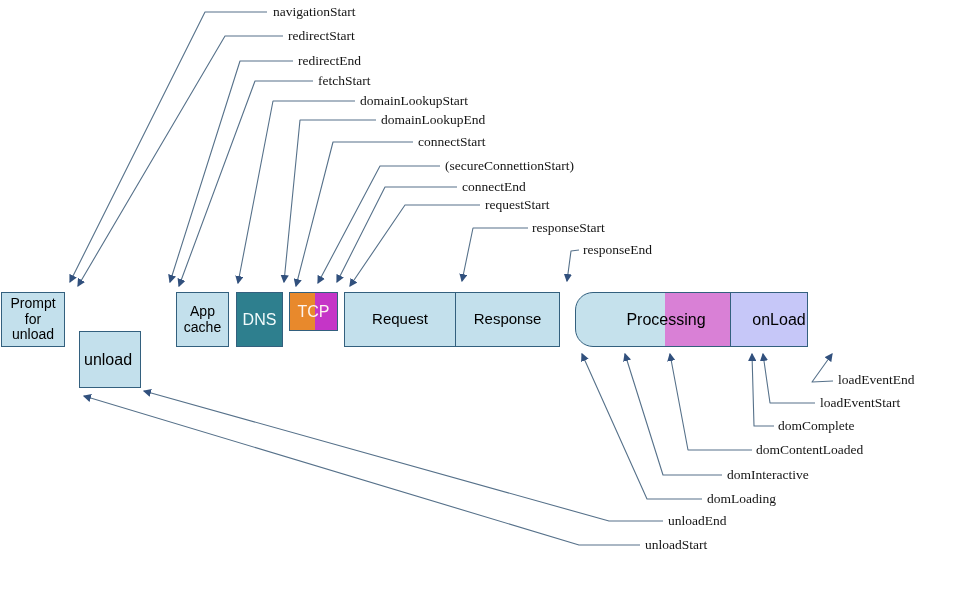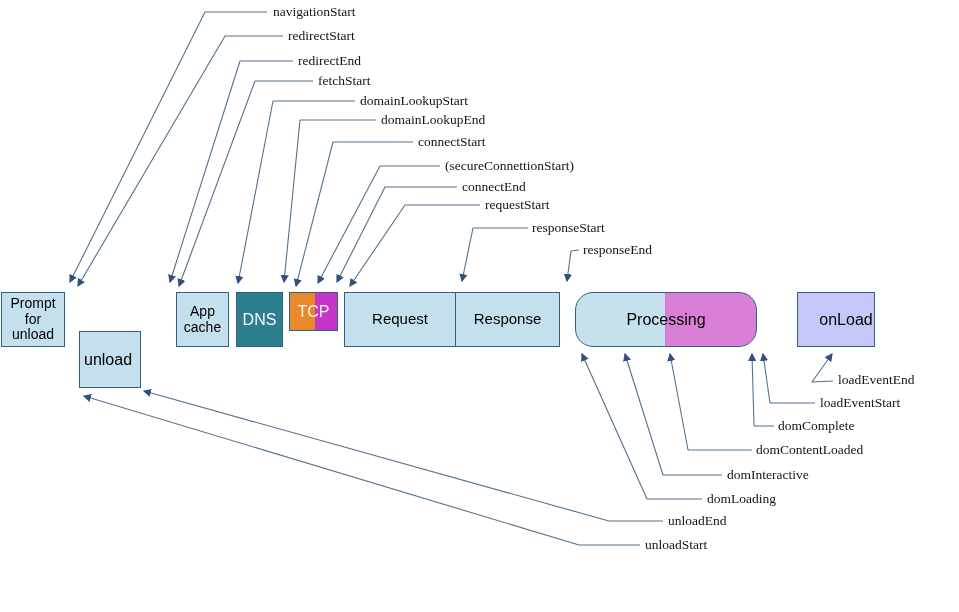--- a/index.html
+++ b/index.html
@@ -27,21 +27,21 @@
   .box-dns{left:236px;top:292px;width:47px;height:55px;background:#2e7f8e;color:#f2fbfc;font-size:16px;}
   .box-tcp{left:289px;top:292px;width:49px;height:39px;
     background:linear-gradient(to right,#e8892c 0px,#e8892c 25px,#c535c7 25px,#c535c7 100%);
     color:#fdf4ef;font-size:16px;}
   .box-reqres{left:344px;top:292px;width:216px;height:55px;padding:0;display:flex;align-items:stretch;}
   .box-reqres .cell{flex:0 0 110px;display:flex;align-items:center;justify-content:center;}
   .box-reqres .cell.second{flex:1 1 auto;border-left:1.6px solid #33607e;}
   .box-processing{left:575px;top:292px;width:182px;height:55px;
     background:linear-gradient(to right,#c5e1ec 0px,#c5e1ec 89px,#d980d6 89px,#d980d6 100%);
     font-size:16px;border-radius:18px;}
-  .box-onload{left:797px;top:292px;width:78px;height:55px;background:#c6c7f8;font-size:16px;padding-left:20px;}
+  .box-onload{left:730px;top:292px;width:78px;height:55px;background:#c6c7f8;font-size:16px;padding-left:20px;}
   .box-unload{left:79px;top:331px;width:62px;height:57px;z-index:3;
     justify-content:flex-start;padding-left:4px;font-size:16px;}
   .evt{
     position:absolute;z-index:2;
     transform:translateY(-50%);
     font-family:"Liberation Serif",serif;
     font-size:13.5px;color:#141414;
     white-space:nowrap;
     text-align:right;
   }

